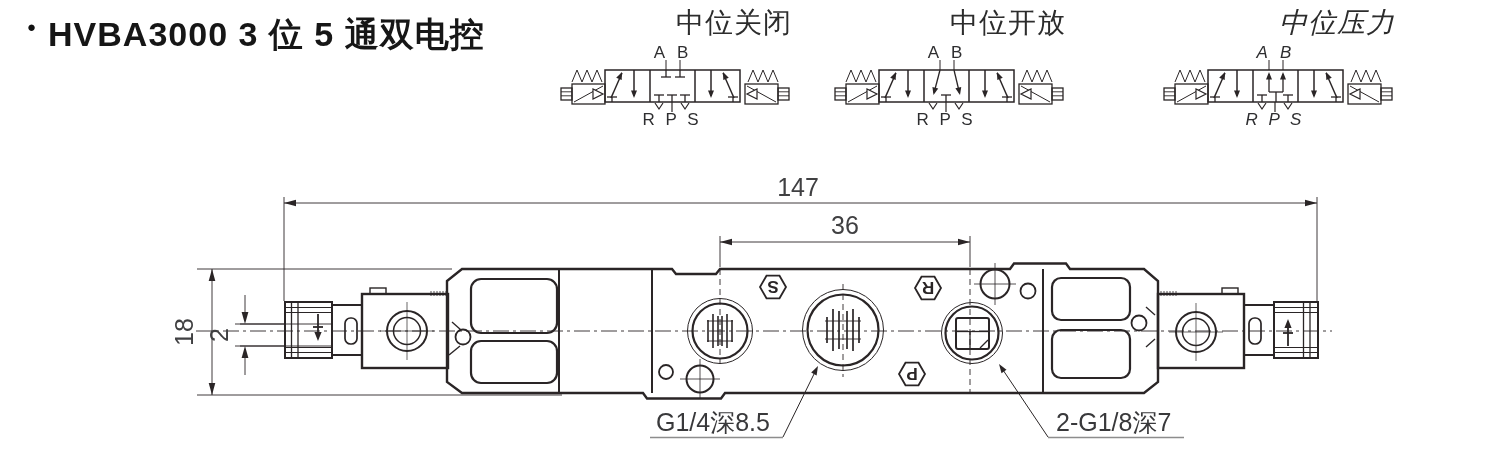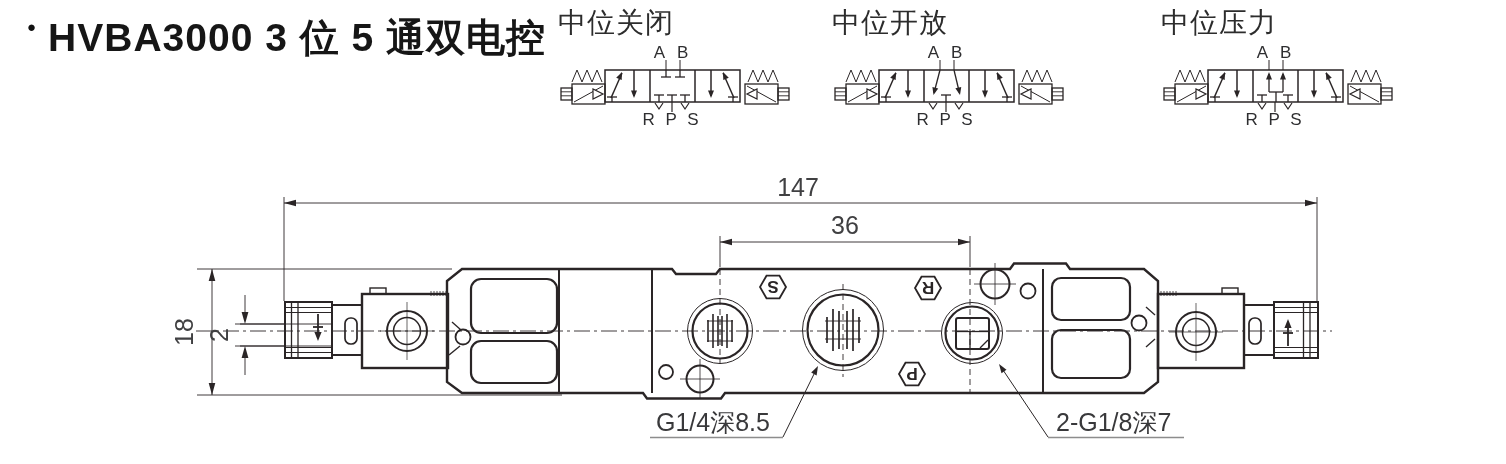--- a/index.html
+++ b/index.html
@@ -1,21 +1,21 @@
 <!DOCTYPE html>
 <html><head>
 <meta charset="utf-8">
 <style>
   html,body{margin:0;padding:0;background:#fff;}
   #canvas{position:relative;width:1506px;height:464px;background:#fff;overflow:hidden;
           font-family:"Liberation Sans",sans-serif;color:#1a1a1a;}
   .header{position:absolute;left:27px;top:12px;display:flex;gap:12px;}
   .header .bullet{font-size:15px;line-height:30px;color:#111;}
-  .header .t{font-size:39px;font-weight:bold;color:#161616;line-height:1.32;letter-spacing:1px;}
-  .symbol{position:absolute;top:4px;width:234px;text-align:left;}
+  .header .t{font-size:34px;font-weight:bold;color:#161616;line-height:1.32;letter-spacing:1px;}
+  .symbol{position:absolute;top:4px;width:234px;text-align:right;}
   .symbol .stitle{font-size:28px;color:#2c2c2c;line-height:38px;letter-spacing:1px;}
   .symbol svg{display:block;margin:2px auto 0 auto;}
   svg line, svg path, svg rect, svg circle, svg polyline, svg polygon{vector-effect:none;}
   text{fill:#3a3a3c;}
   .dimtxt{font-size:25px;fill:#404042;}
   .lbltxt{font-size:25px;fill:#39393b;}
   .porttxt{font-size:17px;fill:#2e2e30;}
   .hextxt{font-size:17px;font-weight:bold;fill:#2a2526;}
 </style>
 </head>
@@ -123,21 +123,21 @@
   <div class="symbol" style="left:832px;">
     <div class="stitle">中位开放</div>
     <svg width="230" height="86" viewBox="0 0 230 86">
       <text x="113" y="14" text-anchor="middle" class="porttxt" letter-spacing="4">A B</text>
       <use href="#valve-frame"></use>
       <use href="#cc-open"></use>
       <text x="112" y="81" text-anchor="middle" class="porttxt" letter-spacing="3">R P S</text>
     </svg>
   </div>
 
-  <div class="symbol" style="left:1161px;">
+  <div class="symbol" style="left:1161px;font-style:italic;">
     <div class="stitle">中位压力</div>
     <svg width="230" height="86" viewBox="0 0 230 86">
       <text x="113" y="14" text-anchor="middle" class="porttxt" letter-spacing="4">A B</text>
       <use href="#valve-frame"></use>
       <use href="#cc-pressure"></use>
       <text x="112" y="81" text-anchor="middle" class="porttxt" letter-spacing="3">R P S</text>
     </svg>
   </div>
 
   <svg width="1506" height="464" viewBox="0 0 1506 464" style="position:absolute;left:0;top:0;">

